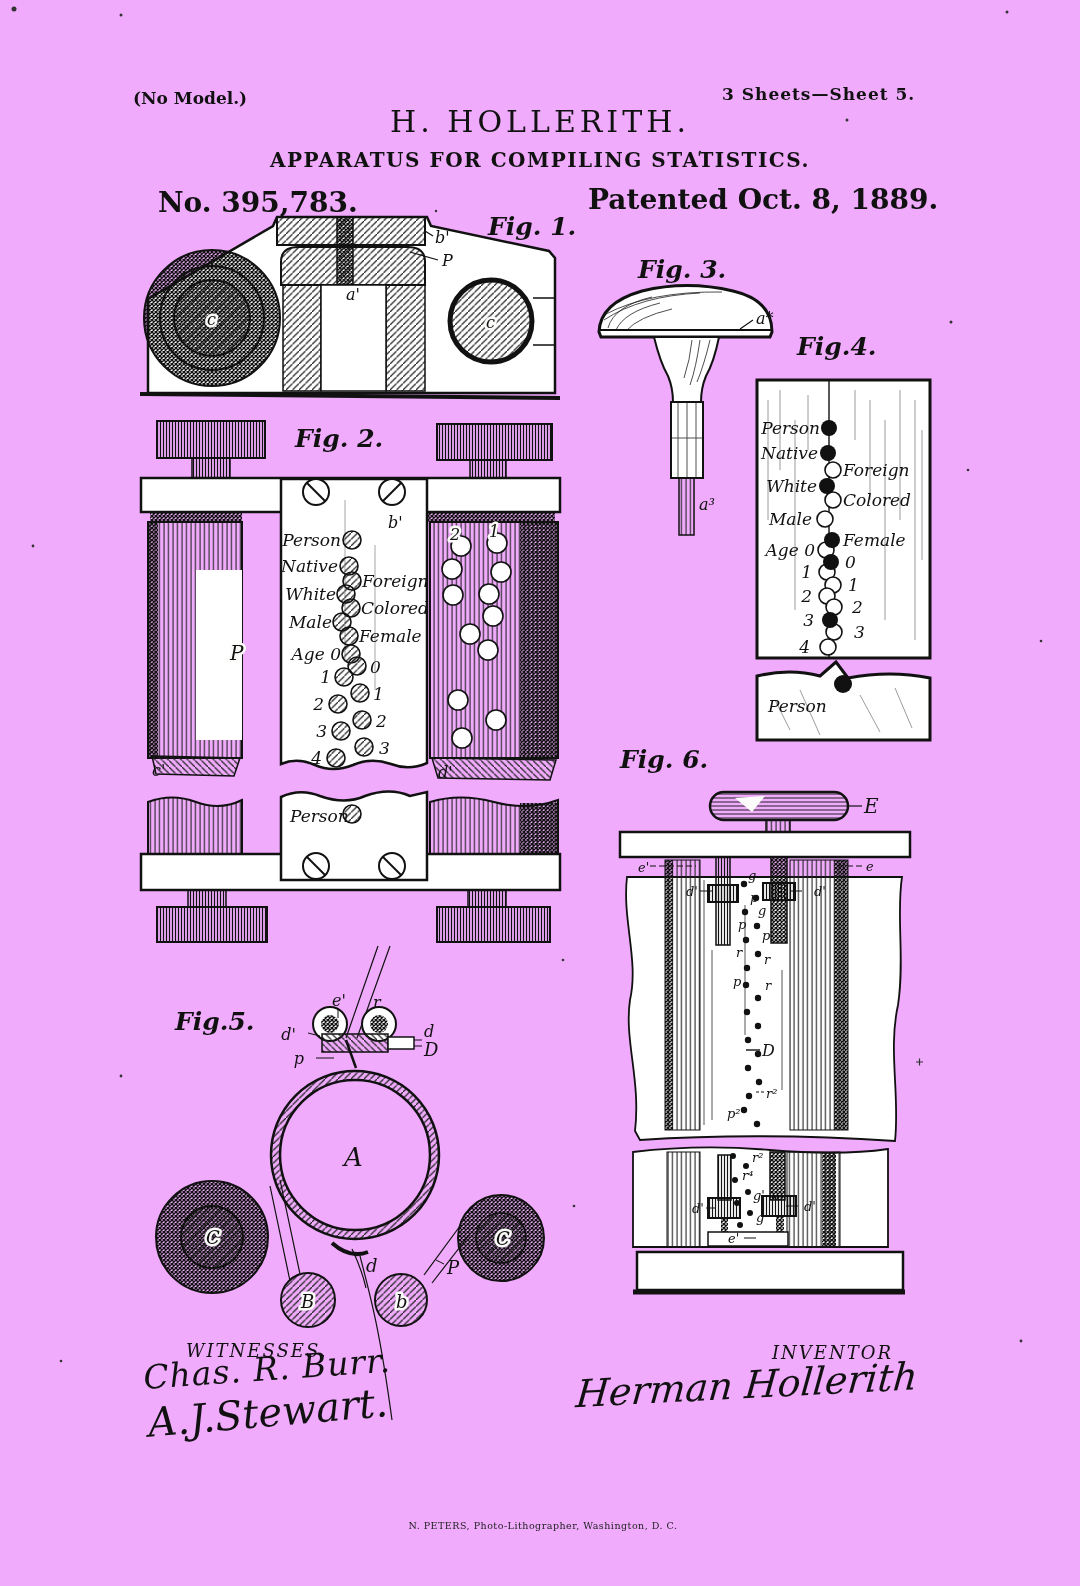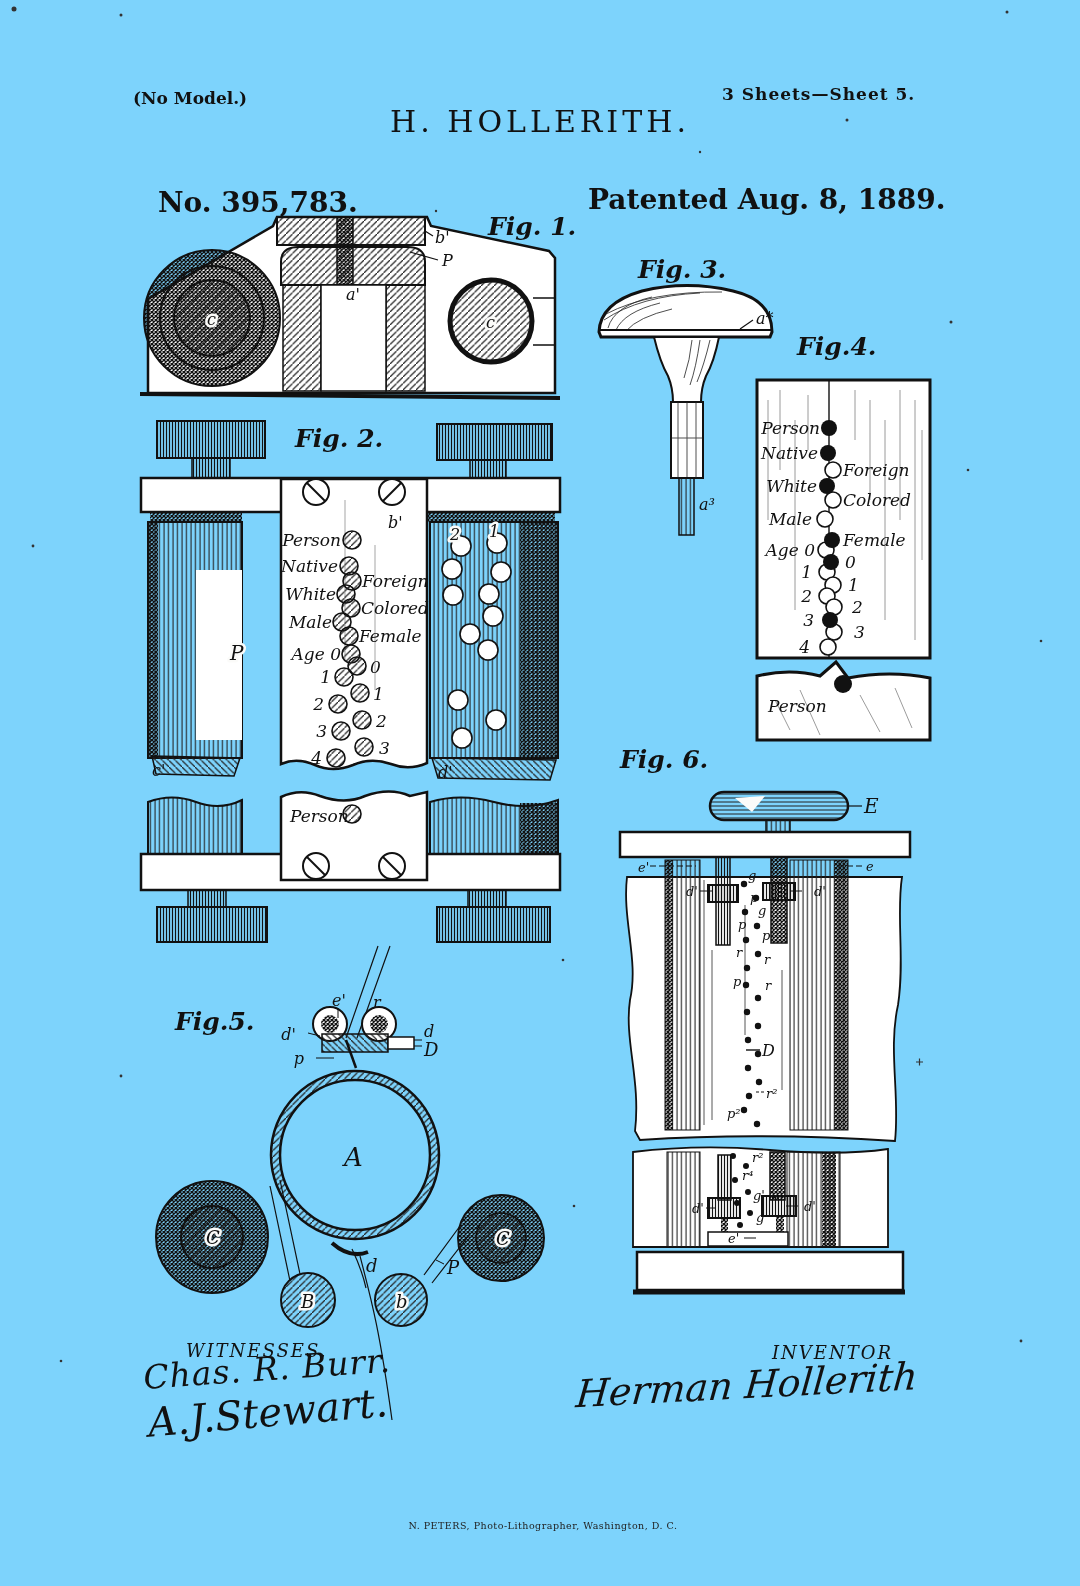--- a/index.html
+++ b/index.html
@@ -1,16 +1,16 @@
 <!DOCTYPE html>
 <html><head>
 <meta charset="utf-8">
 <style>
   html,body{margin:0;padding:0;background:#e8e8e6;}
-  .page{position:relative;width:1080px;height:1586px;margin:0 auto;background:#7dd3fc;
+  .page{position:relative;width:1080px;height:1586px;margin:0 auto;background:#f0abfc;
         font-family:"DejaVu Serif",serif;color:#111;overflow:hidden;}
   .abs{position:absolute;white-space:nowrap;}
   .hdr-small{font-size:17px;font-weight:bold;}
   .hdr-name{left:0;right:0;text-align:center;font-size:30px;font-weight:normal;letter-spacing:4px;}
   .hdr-title{left:0;right:0;text-align:center;font-size:20px;font-weight:bold;letter-spacing:1.5px;}
   .hdr-num{font-size:28px;font-weight:bold;}
   .foot-label{font-size:18px;font-style:italic;letter-spacing:2px;}
   .sig{font-style:italic;transform-origin:left top;}
   .imprint{left:0;right:0;text-align:center;font-size:9.5px;letter-spacing:.5px;color:#222;margin-left:6px;}
   svg{position:absolute;left:0;top:0;}
@@ -21,22 +21,23 @@
   .halo{paint-order:stroke;stroke:#fbfbf9;stroke-width:5px;stroke-linejoin:round;}
 </style>
 </head>
 <body>
 
 <div class="page">
 
   <div class="abs hdr-small" style="left:133px;top:88px;">(No Model.)</div>
   <div class="abs hdr-small" style="left:722px;top:84px;letter-spacing:1px;">3 Sheets—Sheet 5.</div>
   <div class="abs hdr-name" style="top:104px;">H. HOLLERITH.</div>
+  <div class="abs hdr-title" style="top:148px;">APPARATUS FOR COMPILING STATISTICS.</div>
   <div class="abs hdr-num" style="left:138px;top:186px;margin-left:20px;">No. 395,783.</div>
-  <div class="abs hdr-num" style="left:588px;top:183px;">Patented Aug. 8, 1889.</div>
+  <div class="abs hdr-num" style="left:588px;top:183px;">Patented Oct. 8, 1889.</div>
 
   <svg width="1080" height="1586" viewBox="0 0 1080 1586">
     <defs>
       <pattern id="pv" width="4.5" height="4.5" patternUnits="userSpaceOnUse">
           <path d="M2,0V4.5" stroke="#222" stroke-width="1.1"></path>
         </pattern>
       <pattern id="pvd" width="3" height="3" patternUnits="userSpaceOnUse">
           <path d="M1.5,0V3" stroke="#111" stroke-width="1.2"></path>
         </pattern>
       <pattern id="pd" width="6.5" height="6.5" patternUnits="userSpaceOnUse">

